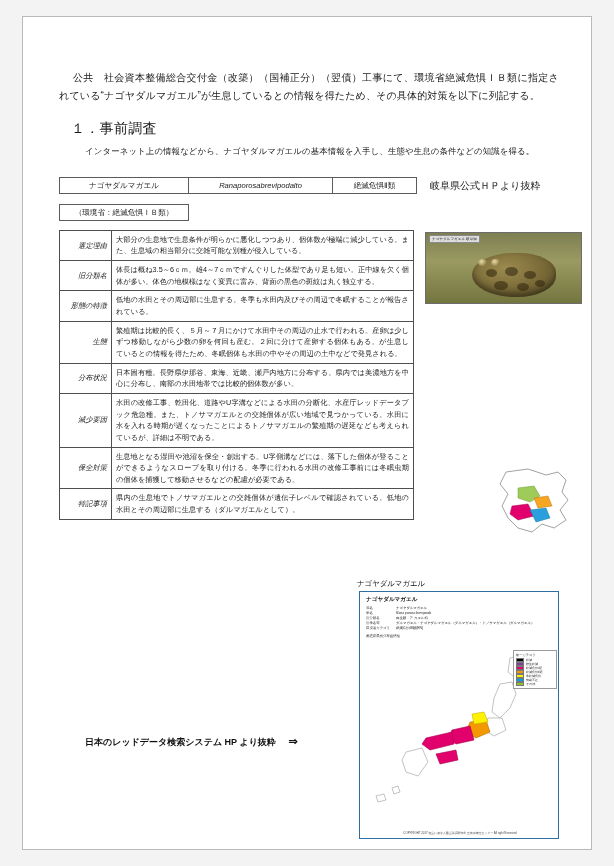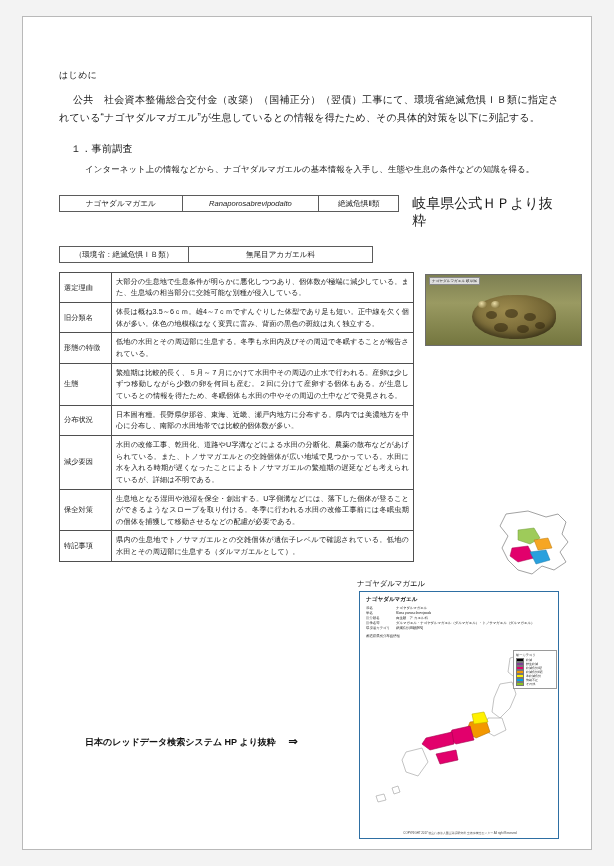--- a/index.html
+++ b/index.html
@@ -28,56 +28,56 @@
   
   .intro-title { font-size: 9px; letter-spacing: .4px; margin-bottom: 9px; }
   .para {
     font-size: 10px; line-height: 1.82;
     text-align: justify; text-justify: inter-ideograph;
     letter-spacing: .15px;
   }
   .para.indent { text-indent: 14px; }
 
   .section-head {
-    font-size: 10px; margin-top: 15px; letter-spacing: .3px;
+    font-size: 14px; margin-top: 15px; letter-spacing: .3px;
     padding-left: 12px;
   }
   .section-body {
     font-size: 8.4px; line-height: 1.82; margin-top: 6px;
     padding-left: 26px; letter-spacing: .15px;
   }
 
   
   .namerow { display:flex; margin-top: 17px; }
   .cellbox {
     border: 1px solid #5b5b5b;
     height: 17px; line-height: 15px;
     text-align: center; font-size: 7.6px;
     margin-right: -1px;
   }
   .c1 { width: 130px; }
   .c2 { width: 145px; font-style: italic; }
   .c3 { width: 85px; }
-  .hpnote { font-size: 14px; margin-left: 14px; line-height: 17px; }
-
-  .namerow2 { display:flex; margin-top: 17px; }
+  .hpnote { font-size: 10px; margin-left: 14px; line-height: 17px; }
+
+  .namerow2 { display:flex; margin-top: 10px; }
   .d1 { width: 130px; }
   .d2 { width: 185px; }
 
   
   .tblwrap { margin-top: 9px; position: relative; width: 355px; }
   table.info { border-collapse: collapse; width: 355px; table-layout: fixed; }
   table.info td {
     border: 1px solid #4f4f4f;
     font-size: 7.2px; line-height: 1.62;
     vertical-align: middle;
     padding: 3px 4px;
     letter-spacing: .05px;
   }
-  td.lab { width: 52px; text-align: left; font-size: 7.4px; }
+  td.lab { width: 52px; text-align: right; font-size: 7.4px; font-style: italic; }
   td.val { text-align: justify; text-justify: inter-ideograph; }
 
   
   .frogphoto {
     position: absolute; right: -168px; top: 2px;
     width: 157px; height: 72px;
     border: 1px solid #6d6d6d;
     background: linear-gradient(#7d7f52, #9a9a62 40%, #74763f);
     overflow: hidden;
   }
@@ -161,36 +161,34 @@
     font-size: 9px; color: #111; font-weight: bold;
   }
   .hparrow .arrow { margin-left: 10px; font-size: 11px; }
 </style>
 </head>
 <body>
 
 <div class="page">
   <div class="inner">
 
-    <div class="intro-title">はじめに</div>
     <div class="para indent">公共　社会資本整備総合交付金（改築）（国補正分）（翌債）工事にて、環境省絶滅危惧ＩＢ類に指定されている“ナゴヤダルマガエル”が生息しているとの情報を得たため、その具体的対策を以下に列記する。</div>
 
     <div class="section-head">１．事前調査</div>
     <div class="section-body">インターネット上の情報などから、ナゴヤダルマガエルの基本情報を入手し、生態や生息の条件などの知識を得る。</div>
 
     <div class="namerow">
       <div class="cellbox c1">ナゴヤダルマガエル</div>
       <div class="cellbox c2">Ranaporosabrevipodalto</div>
       <div class="cellbox c3">絶滅危惧Ⅱ類</div>
       <div class="hpnote">岐阜県公式ＨＰより抜粋</div>
     </div>
 
     <div class="namerow2">
       <div class="cellbox d1">（環境省：絶滅危惧ＩＢ類）</div>
-      <div class="cellbox d2">無尾目アカガエル科</div>
     </div>
 
     <div class="tblwrap">
       <table class="info">
         <tbody>
             <tr>
           <td class="lab">選定理由</td>
           <td class="val">大部分の生息地で生息条件が明らかに悪化しつつあり、個体数が極端に減少している。また、生息域の相当部分に交雑可能な別種が侵入している。</td>
         </tr>
         <tr>
@@ -204,21 +202,21 @@
         <tr>
           <td class="lab">生態</td>
           <td class="val">繁殖期は比較的長く、５月～７月にかけて水田中その周辺の止水で行われる。産卵は少しずつ移動しながら少数の卵を何回も産む。２回に分けて産卵する個体もある。が生息しているとの情報を得たため、冬眠個体も水田の中やその周辺の土中などで発見される。</td>
         </tr>
         <tr>
           <td class="lab">分布状況</td>
           <td class="val">日本固有種。長野県伊那谷、東海、近畿、瀬戸内地方に分布する。県内では美濃地方を中心に分布し、南部の水田地帯では比較的個体数が多い。</td>
         </tr>
         <tr>
           <td class="lab">減少要因</td>
-          <td class="val">水田の改修工事、乾田化、道路やU字溝などによる水田の分断化、農薬の散布などがあげられている。また、トノサマガエルとの交雑個体が広い地域で見つかっている。水田に水を入れる時期が遅くなったことによるトノサマガエルの繁殖期の遅延なども考えられているが、詳細は不明である。</td>
+          <td class="val">水田の改修工事、乾田化、道路やU字溝などによる水田の分断化、水産庁レッドデータブック危急種。また、トノサマガエルとの交雑個体が広い地域で見つかっている。水田に水を入れる時期が遅くなったことによるトノサマガエルの繁殖期の遅延なども考えられているが、詳細は不明である。</td>
         </tr>
         <tr>
           <td class="lab">保全対策</td>
           <td class="val">生息地となる湿田や池沼を保全・創出する。U字側溝などには、落下した個体が登ることができるようなスロープを取り付ける。冬季に行われる水田の改修工事前には冬眠虫期の個体を捕獲して移動させるなどの配慮が必要である。</td>
         </tr>
         <tr>
           <td class="lab">特記事項</td>
           <td class="val">県内の生息地でトノサマガエルとの交雑個体が遺伝子レベルで確認されている。低地の水田とその周辺部に生息する（ダルマガエルとして）。</td>
         </tr>
       </tbody>

